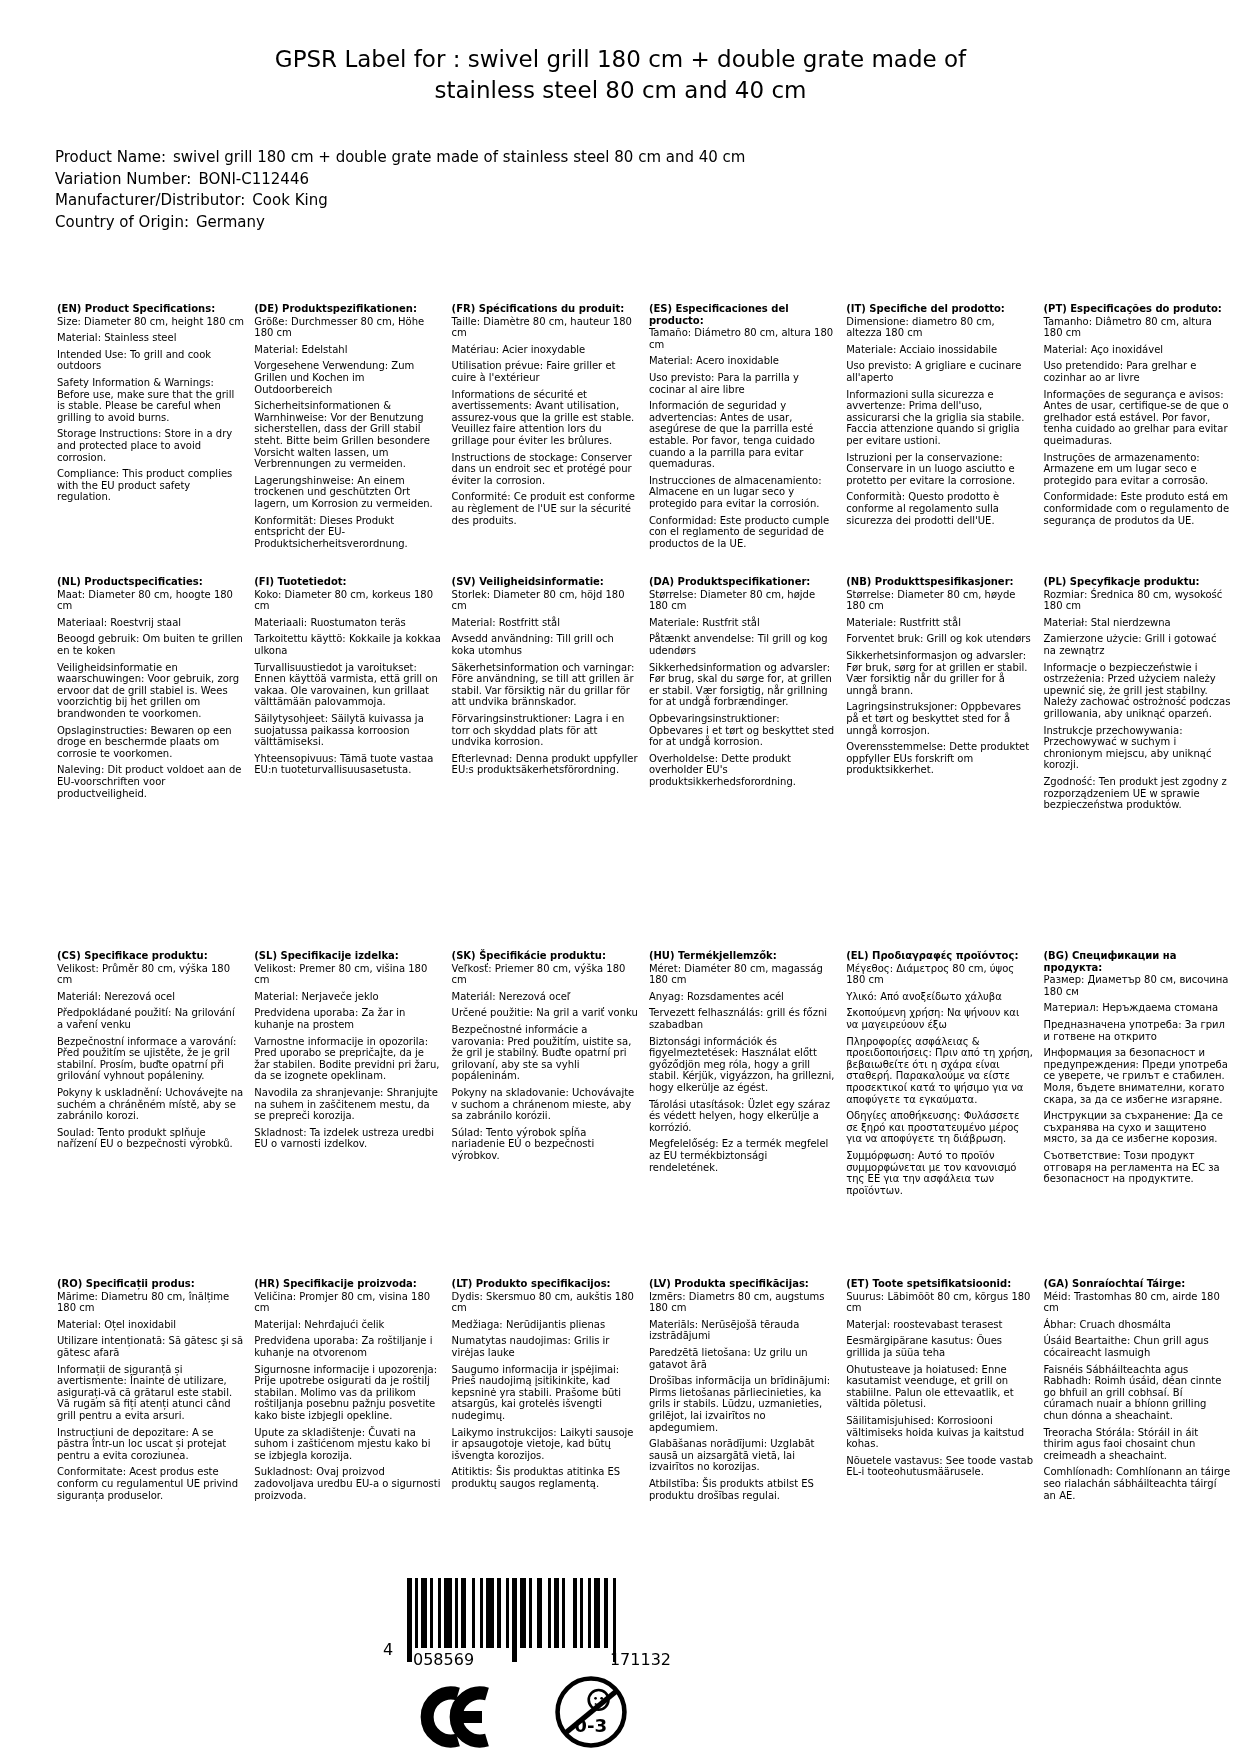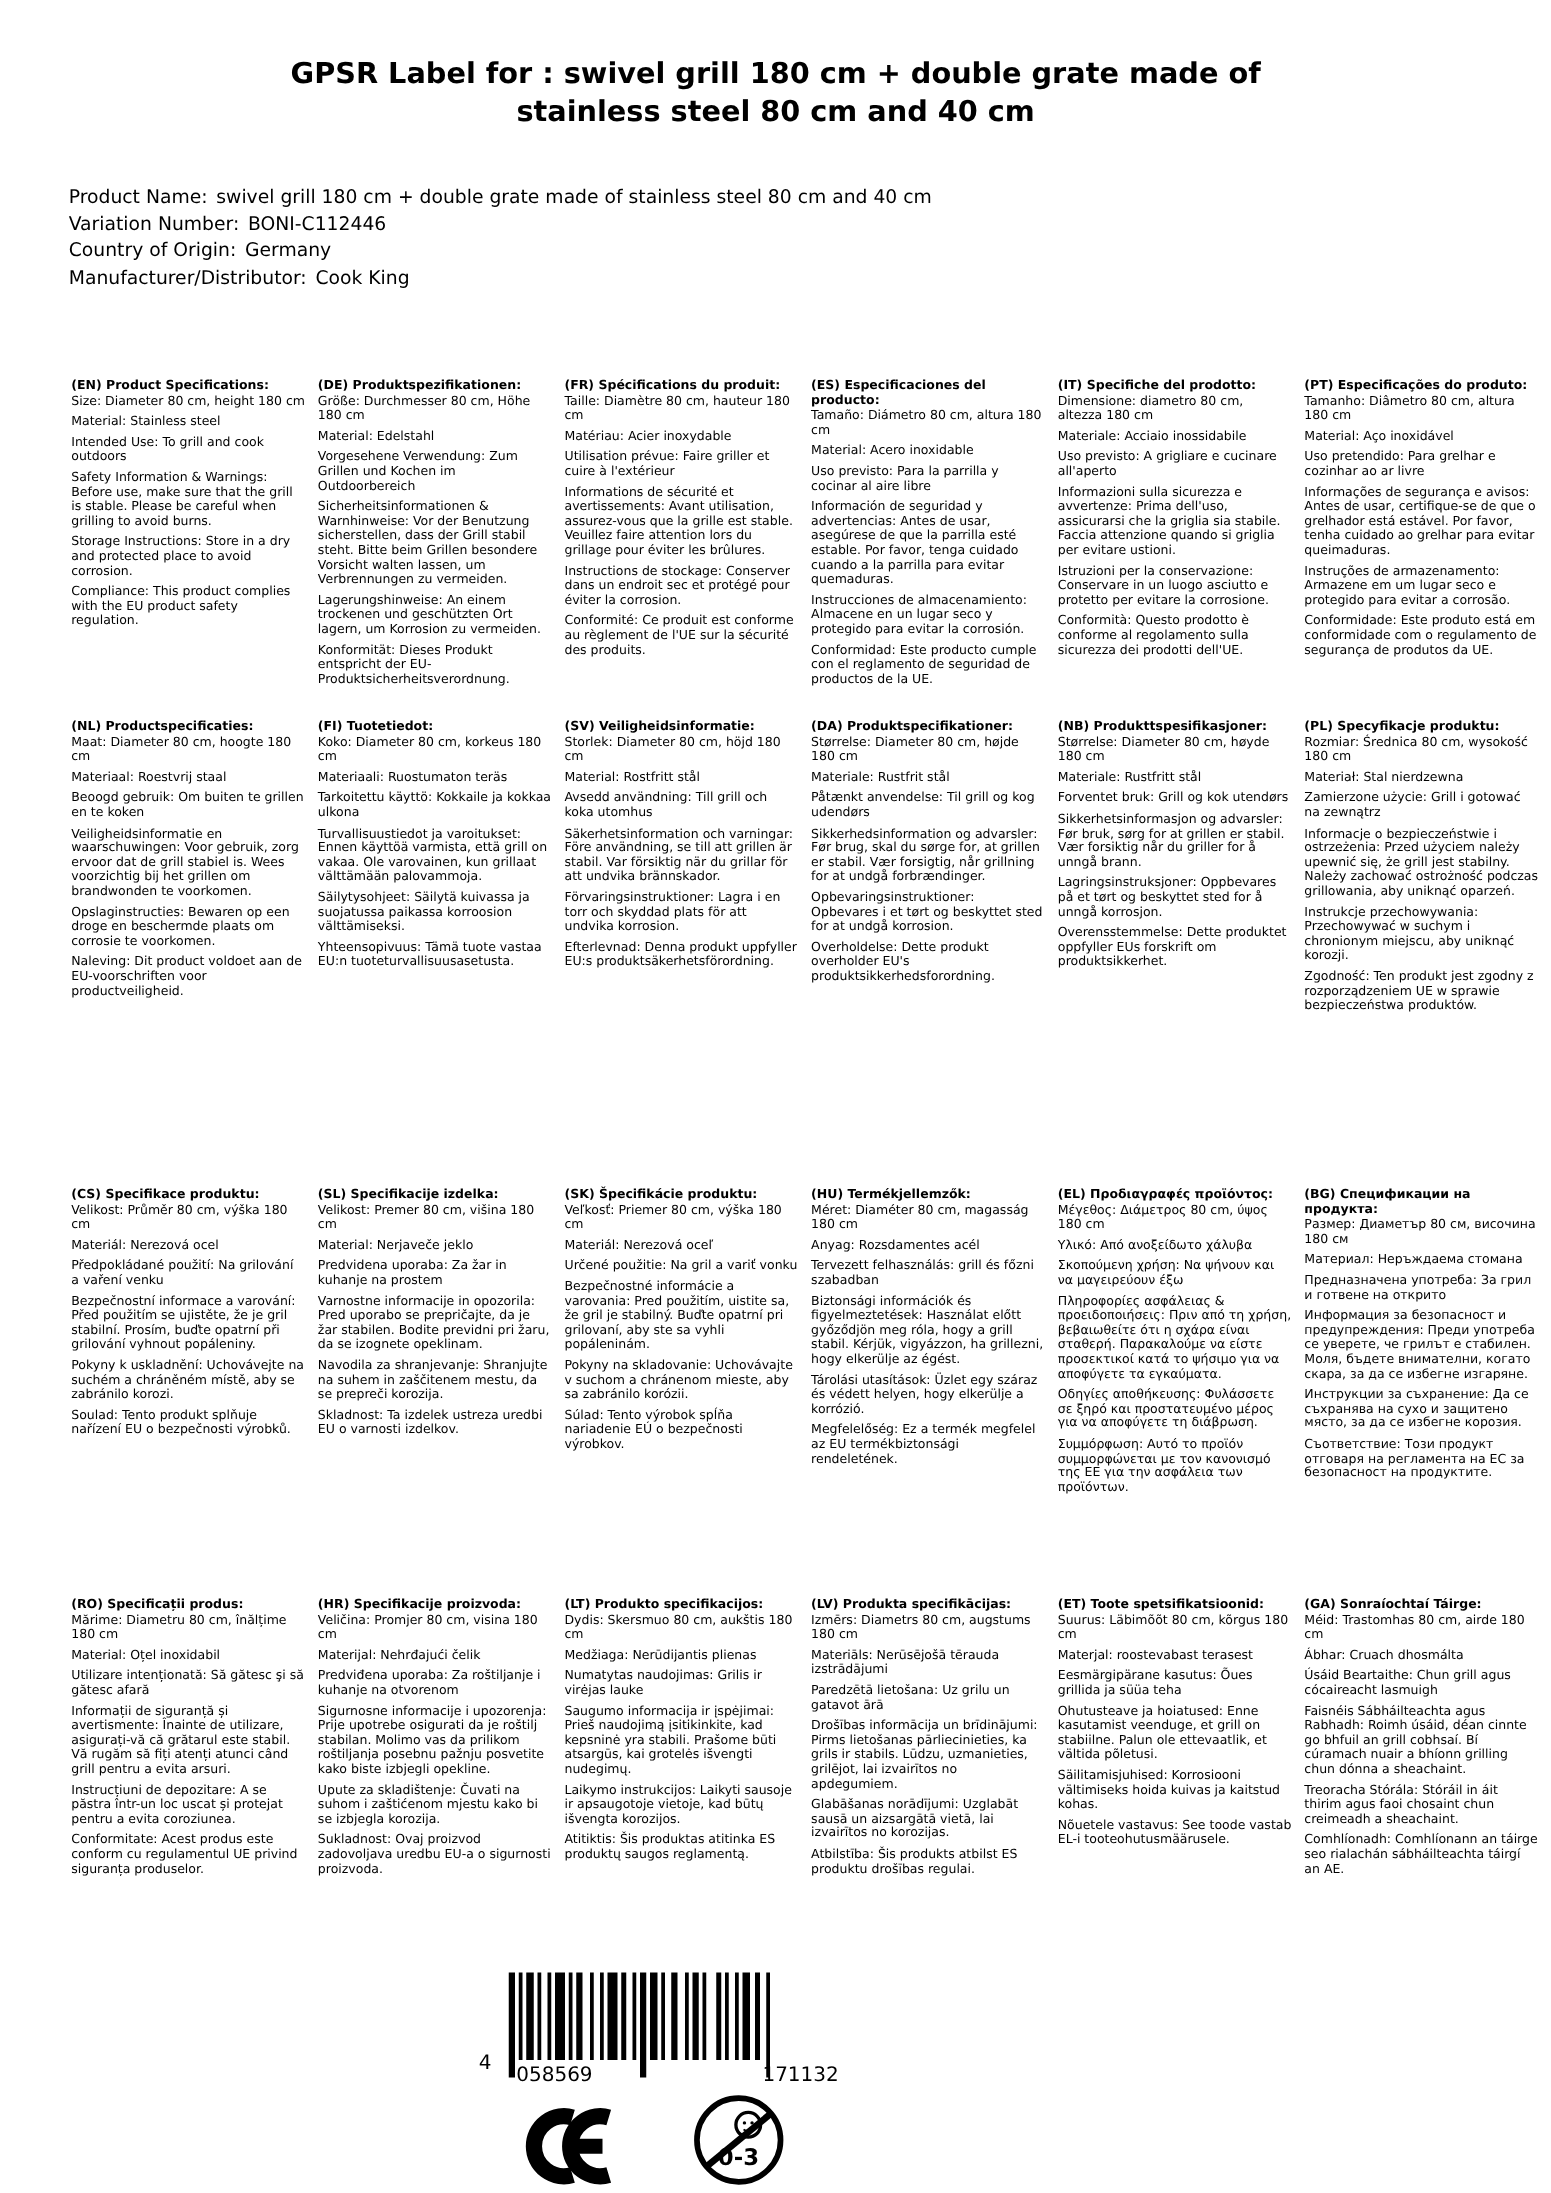--- a/index.html
+++ b/index.html
@@ -1,19 +1,19 @@
 <!DOCTYPE html>
 <html><head>
 <meta charset="utf-8">
 <style>
   html,body{margin:0;padding:0;background:#fff;}
   #page{position:relative;width:1241px;height:1754px;background:#ffffff;color:#000;
         font-family:"DejaVu Sans",sans-serif;overflow:hidden;}
   #title{position:absolute;top:44px;left:0;width:100%;text-align:center;
-         font-size:23px;font-weight:bold;line-height:31px;}
+         font-size:23px;font-weight:normal;line-height:31px;}
   #pinfo{position:absolute;top:147px;left:55px;width:1150px;font-size:15px;line-height:21.5px;}
   .pline b{font-weight:normal;}
   .pline span{margin-left:7px;}
   .spec-row{position:absolute;left:57px;width:1184px;display:grid;
             grid-template-columns:repeat(6,197.3px);}
   #row1{top:303px;} #row2{top:576px;} #row3{top:950px;} #row4{top:1278px;}
   .spec-block{width:187px;font-size:10px;line-height:11.6px;}
   .spec-heading{font-weight:bold;margin-bottom:1px;}
   .spec-para{margin-bottom:5px;overflow-wrap:break-word;}
   #barcode{position:absolute;left:383px;top:1578px;width:310px;}
@@ -34,22 +34,22 @@
 <div id="page">
 
   <div id="title">
     <div>GPSR Label for : swivel grill 180 cm + double grate made of</div>
     <div>stainless steel 80 cm and 40 cm</div>
   </div>
 
   <div id="pinfo">
       <div class="pline"><b>Product Name:</b><span>swivel grill 180 cm + double grate made of stainless steel 80 cm and 40 cm</span></div>
       <div class="pline"><b>Variation Number:</b><span>BONI-C112446</span></div>
+      <div class="pline"><b>Manufacturer/Distributor:</b><span>Cook King</span></div>
       <div class="pline"><b>Country of Origin:</b><span>Germany</span></div>
-      <div class="pline"><b>Manufacturer/Distributor:</b><span>Cook King</span></div>
     </div>
 
   <div class="spec-row" id="row1">
       <div class="spec-block">
         <div class="spec-heading">(EN) Product Specifications:</div>
         <div class="spec-para">Size: Diameter 80 cm, height 180 cm</div>
         <div class="spec-para">Material: Stainless steel</div>
         <div class="spec-para">Intended Use: To grill and cook outdoors</div>
         <div class="spec-para">Safety Information &amp; Warnings: Before use, make sure that the grill is stable. Please be careful when grilling to avoid burns.</div>
         <div class="spec-para">Storage Instructions: Store in a dry and protected place to avoid corrosion.</div>

